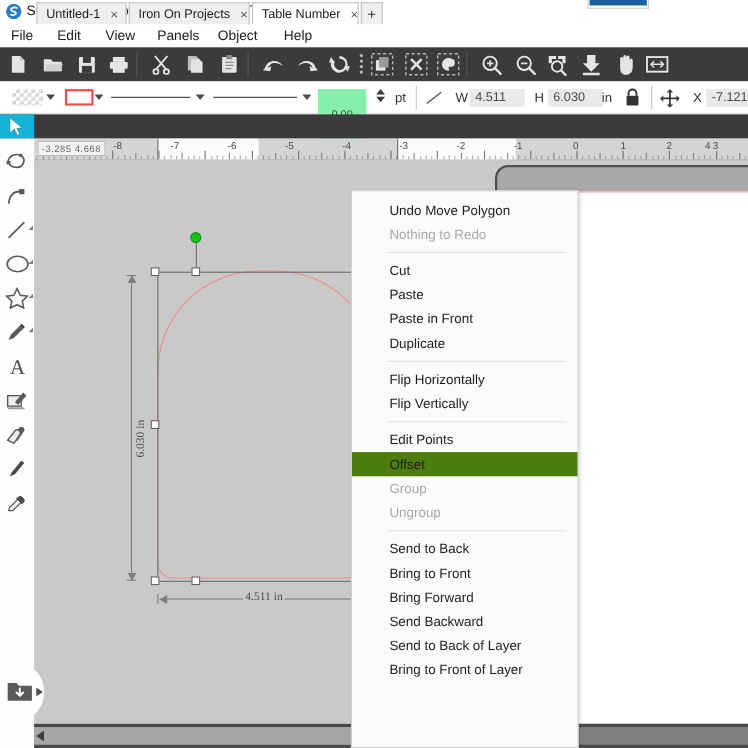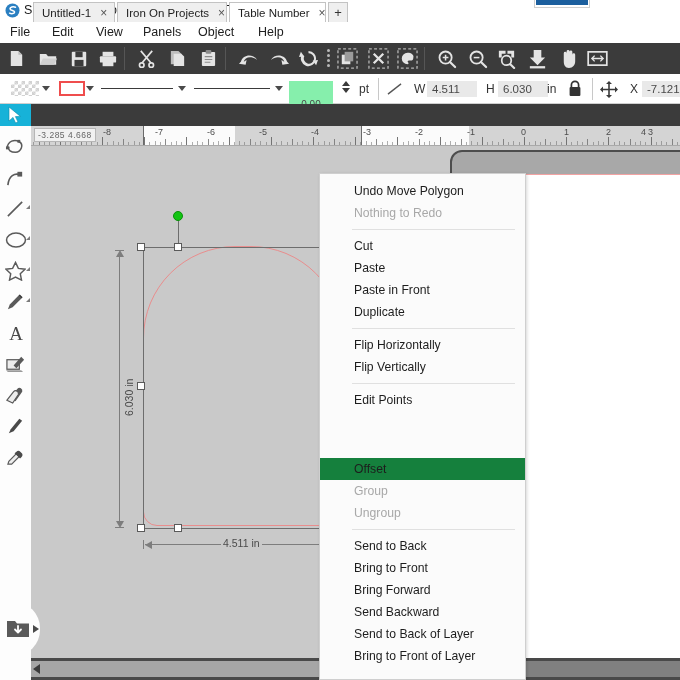--- a/index.html
+++ b/index.html
@@ -154,21 +154,21 @@
     font-size: 8.5px; color: #666; padding: 1px 3px; z-index: 5;
     letter-spacing: 0.5px;
   }
   .vrule-mark {
     position: absolute; width: 1px; background: #6a6a6a; top: 0; height: 20px;
   }
 
   
   .canvas {
     position: absolute; left: 31px; top: 146px; width: 649px; height: 512px;
-    background: #c9c9c9; overflow: hidden;
+    background: #c9c9c9; overflow: hidden; font-family: Liberation Serif, serif;
   }
   .mat {
     position: absolute; left: 419px; top: 4px; width: 420px; height: 560px;
     background: #a8a8a8; border: 2px solid #4d4d4d; border-radius: 12px;
   }
   .mat-inner {
     position: absolute; left: 421px; top: 28px; width: 430px; height: 540px;
     background: #ffffff; border-top: 1.5px solid #f2a3a3;
   }
 
@@ -217,21 +217,21 @@
     position: absolute; left: 319px; top: 173px; width: 207px; height: 507px;
     background: #fbfbfb; border: 1px solid #cfcfcf;
     box-shadow: 1px 1px 3px rgba(0,0,0,0.16);
     padding-top: 6px; z-index: 30;
   }
   .ctx-item {
     height: 22px; line-height: 22px; padding-left: 34px;
     font-size: 12.2px; color: #1d1d1d; white-space: nowrap;
   }
   .ctx-item.disabled { color: #a8a8a8; }
-  .ctx-item.selected { background: #15803d; color: #1d1d1d; margin-top: 47px; }
+  .ctx-item.selected { background: #4d7c0f; color: #1d1d1d; }
   .ctx-sep { height: 1px; background: #e0e0e0; margin: 5px 10px 5px 32px; }
 
   
   .botbar {
     position: absolute; left: 31px; top: 658px; width: 649px; height: 22px;
     background: #494949;
   }
   .hscroll {
     position: absolute; left: 31px; top: 661px; width: 649px; height: 16px;
     background: #808080;

